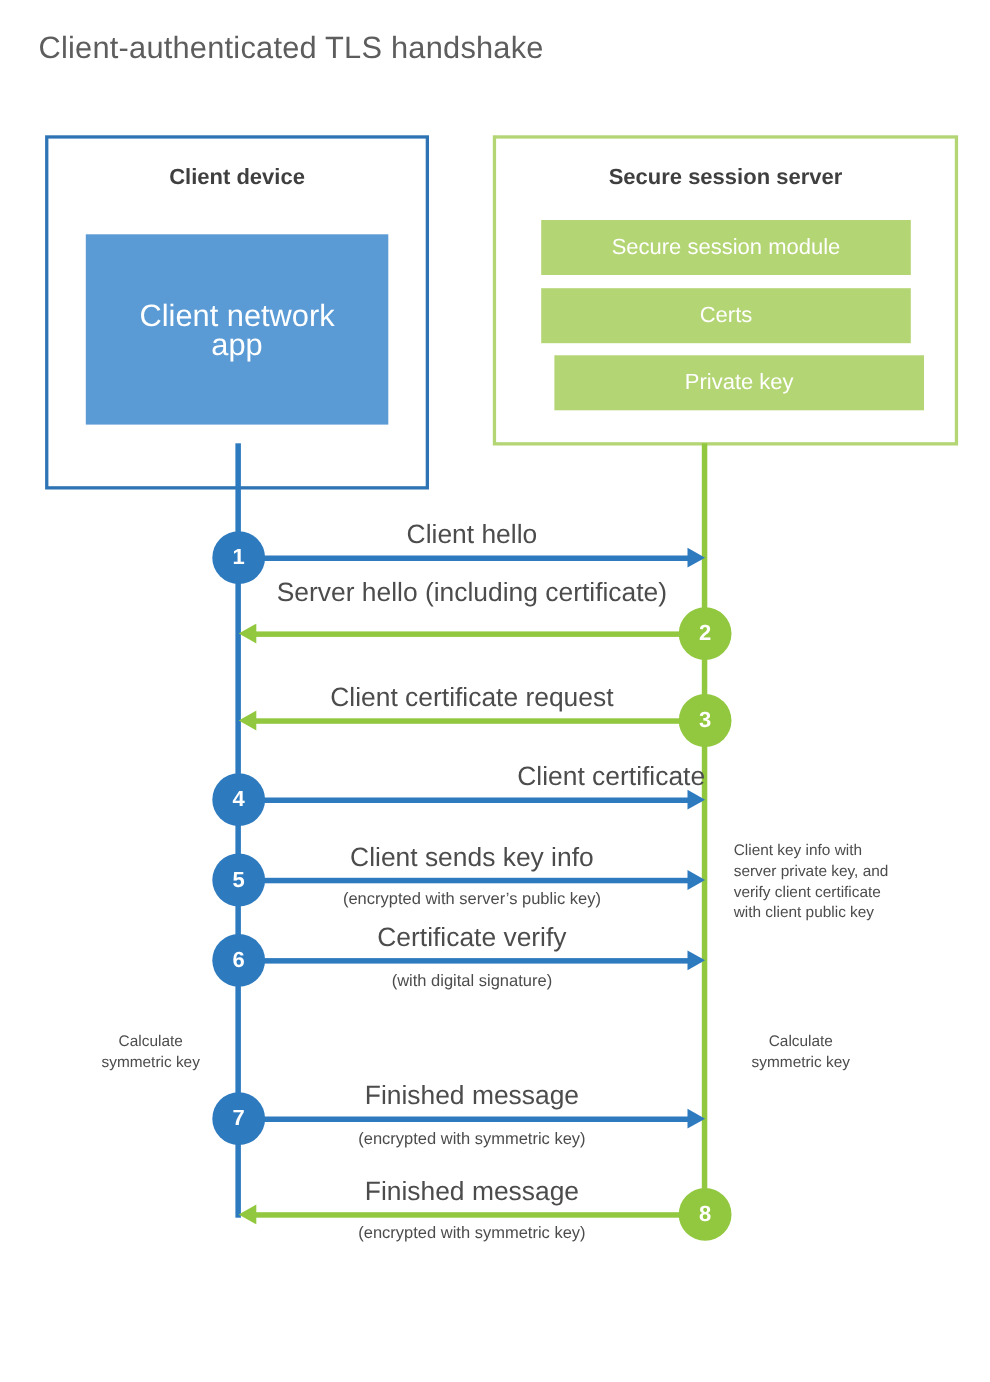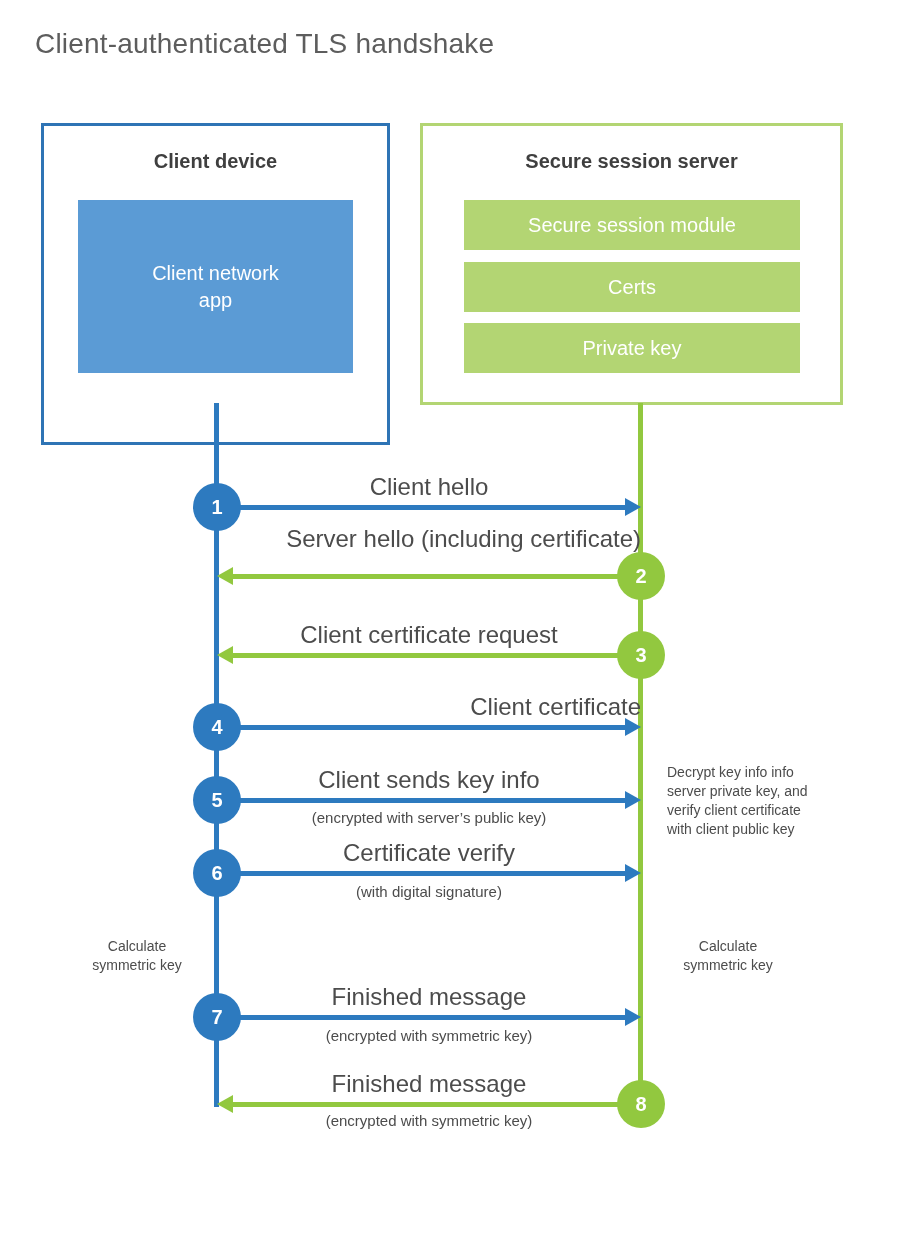--- a/index.html
+++ b/index.html
@@ -14,23 +14,23 @@
   }
   html,body{margin:0;padding:0;background:#ffffff;}
   body{font-family:"Liberation Sans","DejaVu Sans",sans-serif;}
   .page{position:relative;width:900px;height:1256px;background:#ffffff;overflow:hidden;}
 
   .title{position:absolute;left:35px;top:28px;font-size:28px;font-weight:300;color:var(--title-gray);letter-spacing:0.2px;}
 
   
   .actor-box{position:absolute;top:123px;background:#ffffff;box-sizing:border-box;}
   .client-box{left:41px;width:349px;height:322px;border:3px solid var(--blue-border);}
-  .server-box{left:420px;width:423px;height:282px;border:3px solid var(--green-light);}
+  .server-box{left:448px;width:423px;height:282px;border:3px solid var(--green-light);}
   .actor-heading{position:absolute;top:24px;left:0;width:100%;text-align:center;font-size:20px;font-weight:bold;color:var(--text-dark);}
-  .app-box{position:absolute;left:34px;top:74px;width:275px;height:173px;background:var(--blue-light);display:flex;flex-direction:column;align-items:center;justify-content:center;color:#ffffff;font-size:20px;line-height:27px;}
+  .app-box{position:absolute;left:34px;top:87px;width:275px;height:173px;background:var(--blue-light);display:flex;flex-direction:column;align-items:center;justify-content:center;color:#ffffff;font-size:28px;line-height:27px;}
   .module-bar{position:absolute;left:41px;width:336px;height:50px;background:var(--green-light);display:flex;align-items:center;justify-content:center;color:#ffffff;font-size:20px;}
 
   
   .lifeline{position:absolute;width:5px;top:403px;height:704px;}
   .lifeline.blue{left:214px;background:var(--blue);}
   .lifeline.green{left:638px;background:var(--green);}
 
   
   .arrow{position:absolute;left:217px;width:424px;height:5px;}
   .arrow .line{position:absolute;top:0;height:5px;}
@@ -67,37 +67,37 @@
     <div class="app-box">
       <span>Client network</span>
       <span>app</span>
     </div>
   </div>
 
   <div class="actor-box server-box">
     <div class="actor-heading">Secure session server</div>
     <div class="module-bar" style="top:136px;">Certs</div>
     <div class="module-bar" style="top:74px;">Secure session module</div>
-    <div class="module-bar" style="top:197px;">Private key</div>
+    <div class="module-bar" style="top:197px;margin-left:12px;">Private key</div>
   </div>
 
   <div class="lifeline blue"></div>
   <div class="lifeline green"></div>
 
   <div class="arrow right-blue" style="top:505px;">
     <span class="line"></span>
     <span class="head"></span>
   </div>
   <div class="msg-label" style="top:474px;">Client hello</div>
 
   <div class="arrow left-green" style="top:574px;">
     <span class="line"></span>
     <span class="head"></span>
   </div>
-  <div class="msg-label" style="top:526px;text-align:right;">Server hello (including certificate)</div>
+  <div class="msg-label" style="top:526px;">Server hello (including certificate)</div>
 
   <div class="arrow left-green" style="top:653px;">
     <span class="line"></span>
     <span class="head"></span>
   </div>
   <div class="msg-label" style="top:622px;">Client certificate request</div>
 
   <div class="arrow right-blue" style="top:725px;">
     <span class="line"></span>
     <span class="head"></span>
@@ -151,21 +151,21 @@
       <span>6</span>
     </div>
   <div class="circle blue" style="top:993px;">
       <span>7</span>
     </div>
   <div class="circle green" style="top:1080px;">
       <span>8</span>
     </div>
 
   <div class="note note-server">
-    <div>Decrypt key info info</div>
+    <div>Client key info with</div>
     <div>server private key, and</div>
     <div>verify client certificate</div>
     <div>with client public key</div>
   </div>
 
   <div class="note note-calc-left">
     <div>Calculate</div>
     <div>symmetric key</div>
   </div>
 

